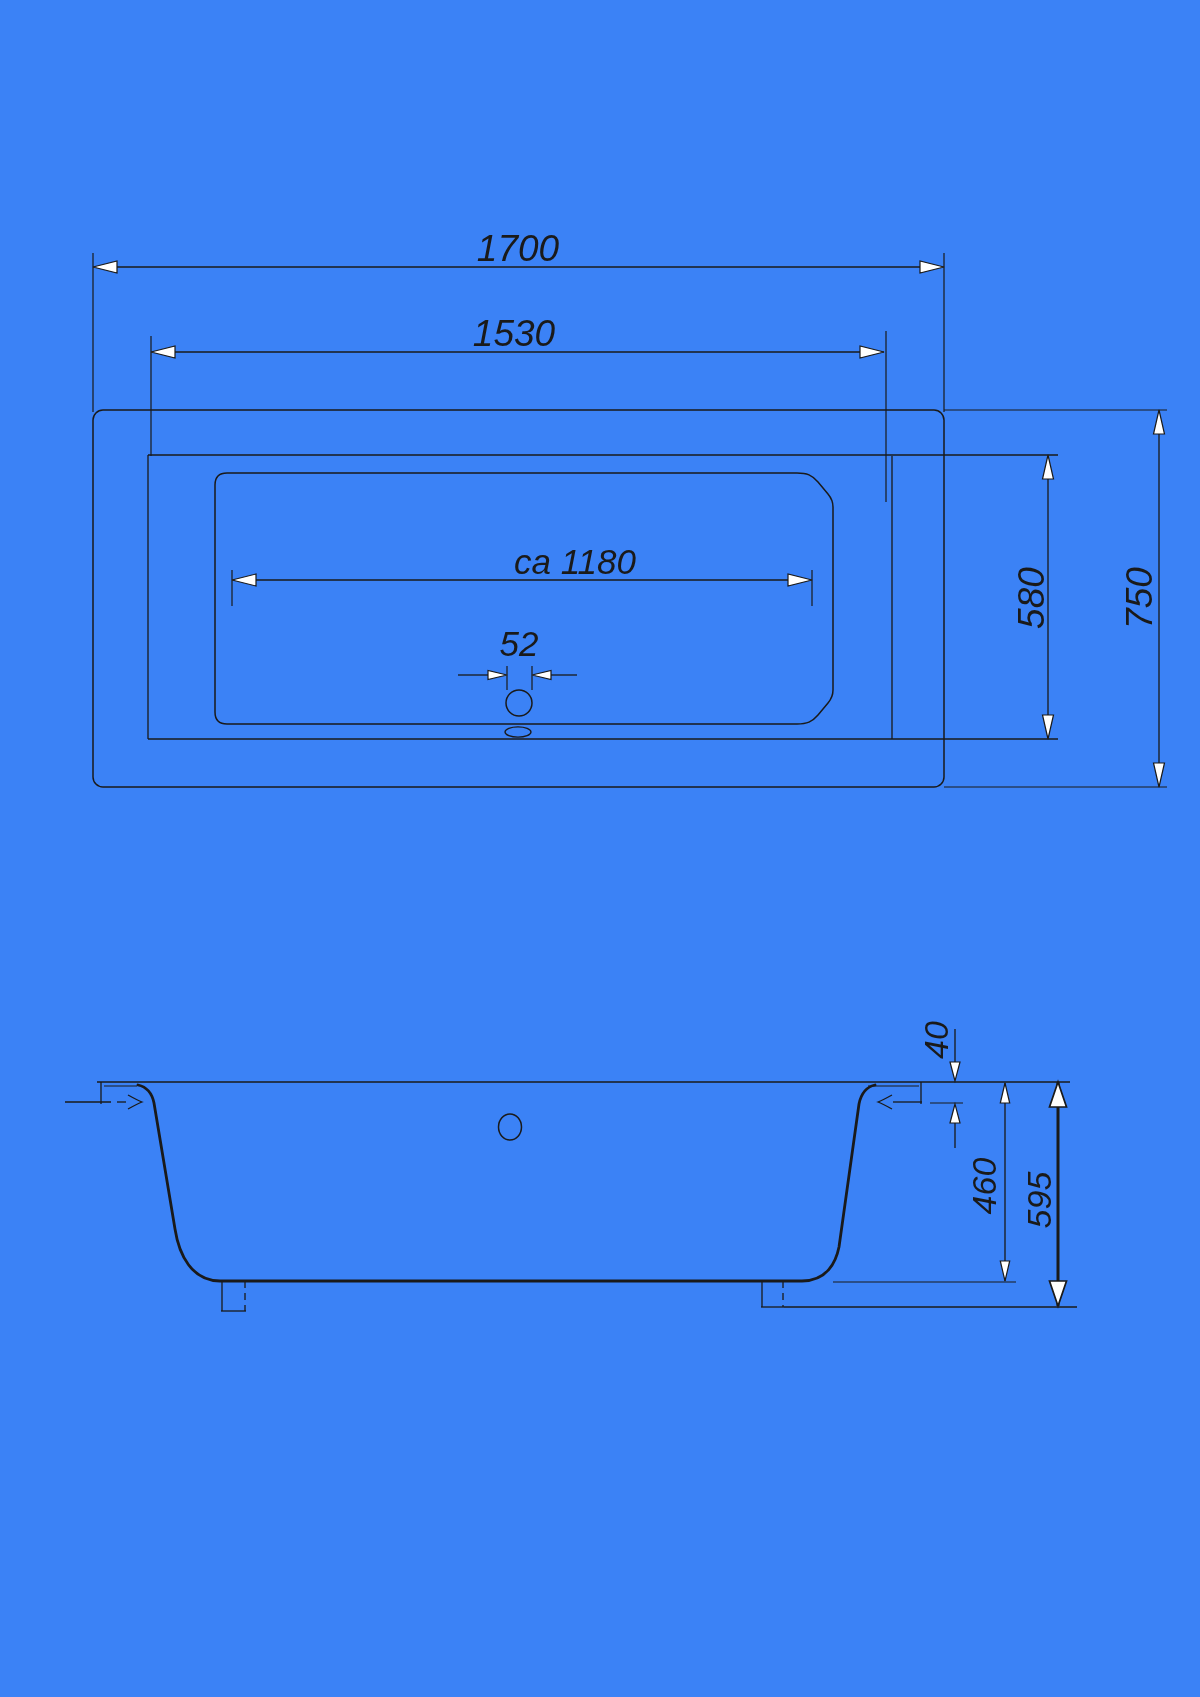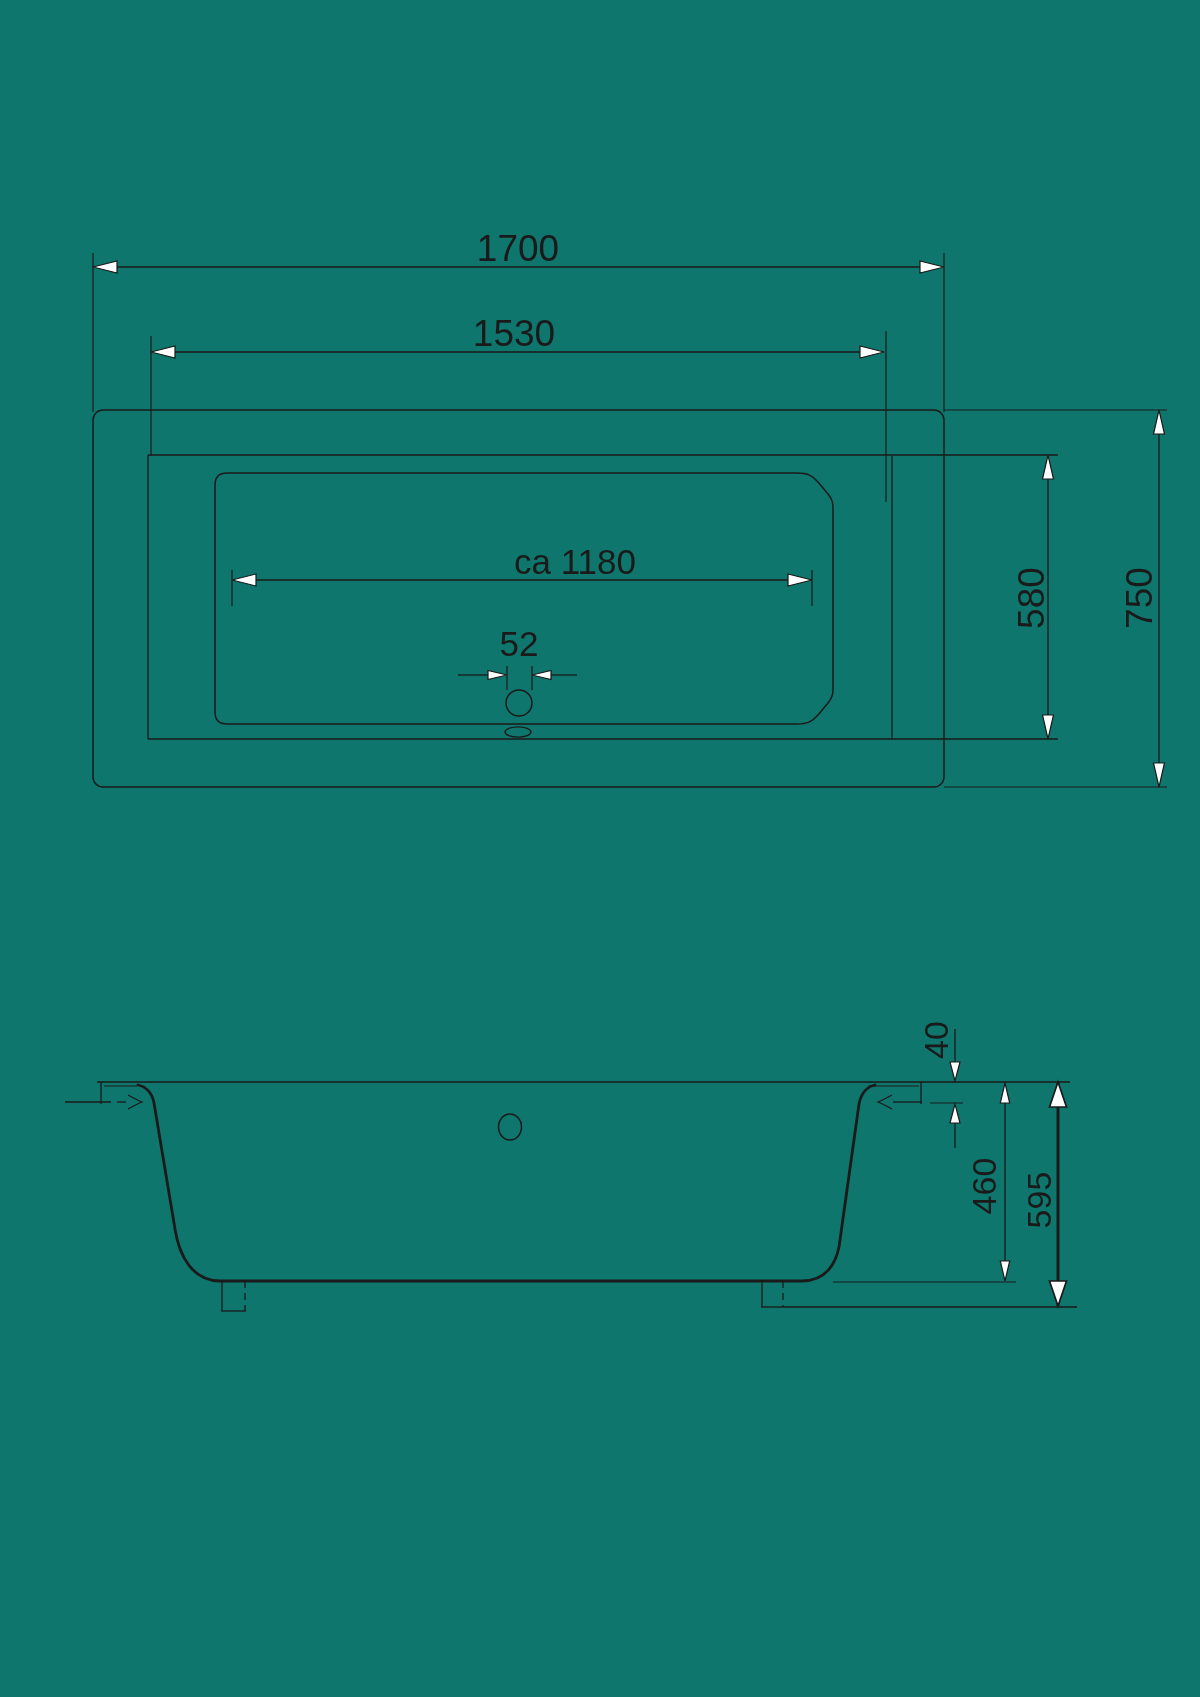--- a/index.html
+++ b/index.html
@@ -4,22 +4,23 @@
 <style>
   html, body {
     margin: 0;
     padding: 0;
     background: #ffffff;
   }
   #canvas {
     position: relative;
     width: 1200px;
     height: 1697px;
-    background: #0f766e;
+    background: #3b82f6;
     overflow: hidden;
+    font-style: italic;
   }
   svg { display: block; }
   .thin   { stroke: #1a1a1a; stroke-width: 1.2; fill: none; }
   .med    { stroke: #1a1a1a; stroke-width: 1.5; fill: none; }
   .thick  { stroke: #1a1a1a; stroke-width: 2.8; fill: none; stroke-linejoin: round; stroke-linecap: round; }
   .dimline{ stroke: #1a1a1a; stroke-width: 1.3; fill: none; }
   .arrow  { fill: #ffffff; stroke: #1a1a1a; stroke-width: 1.2; stroke-linejoin: miter; }
   .arrowB { fill: #ffffff; stroke: #1a1a1a; stroke-width: 1.7; stroke-linejoin: miter; }
   .dimtext {
     font-family: "Liberation Sans", "DejaVu Sans", sans-serif;

